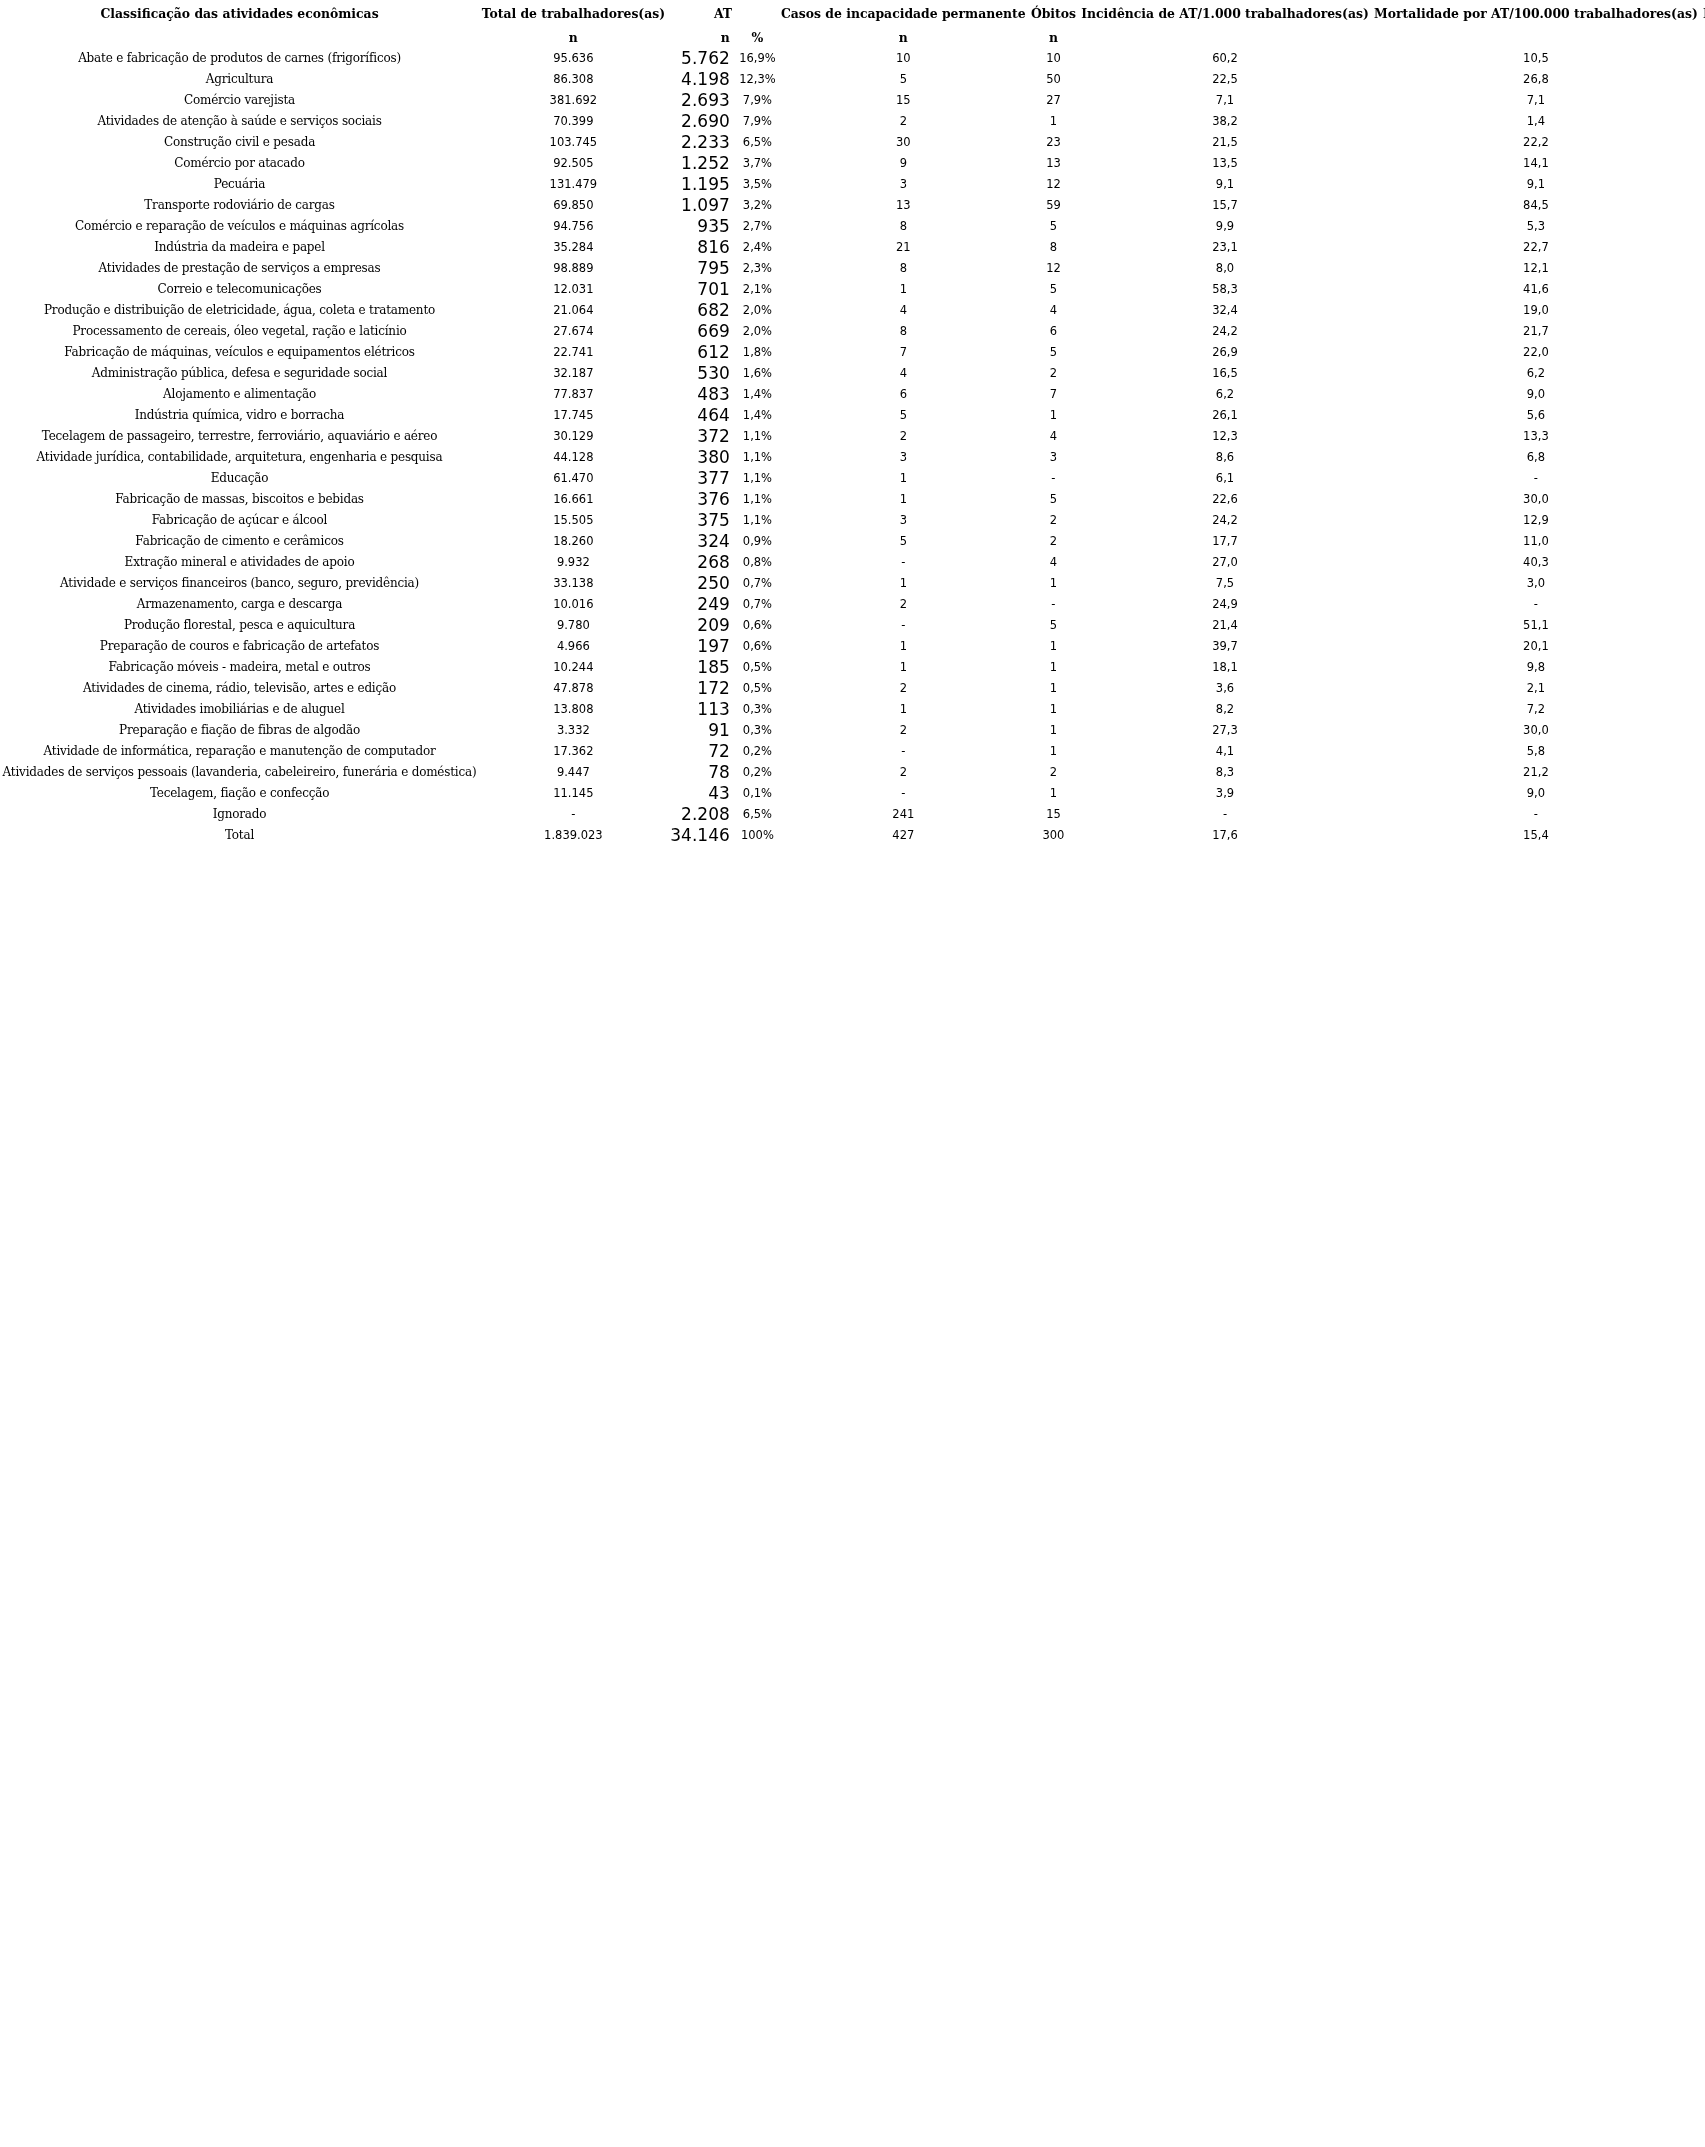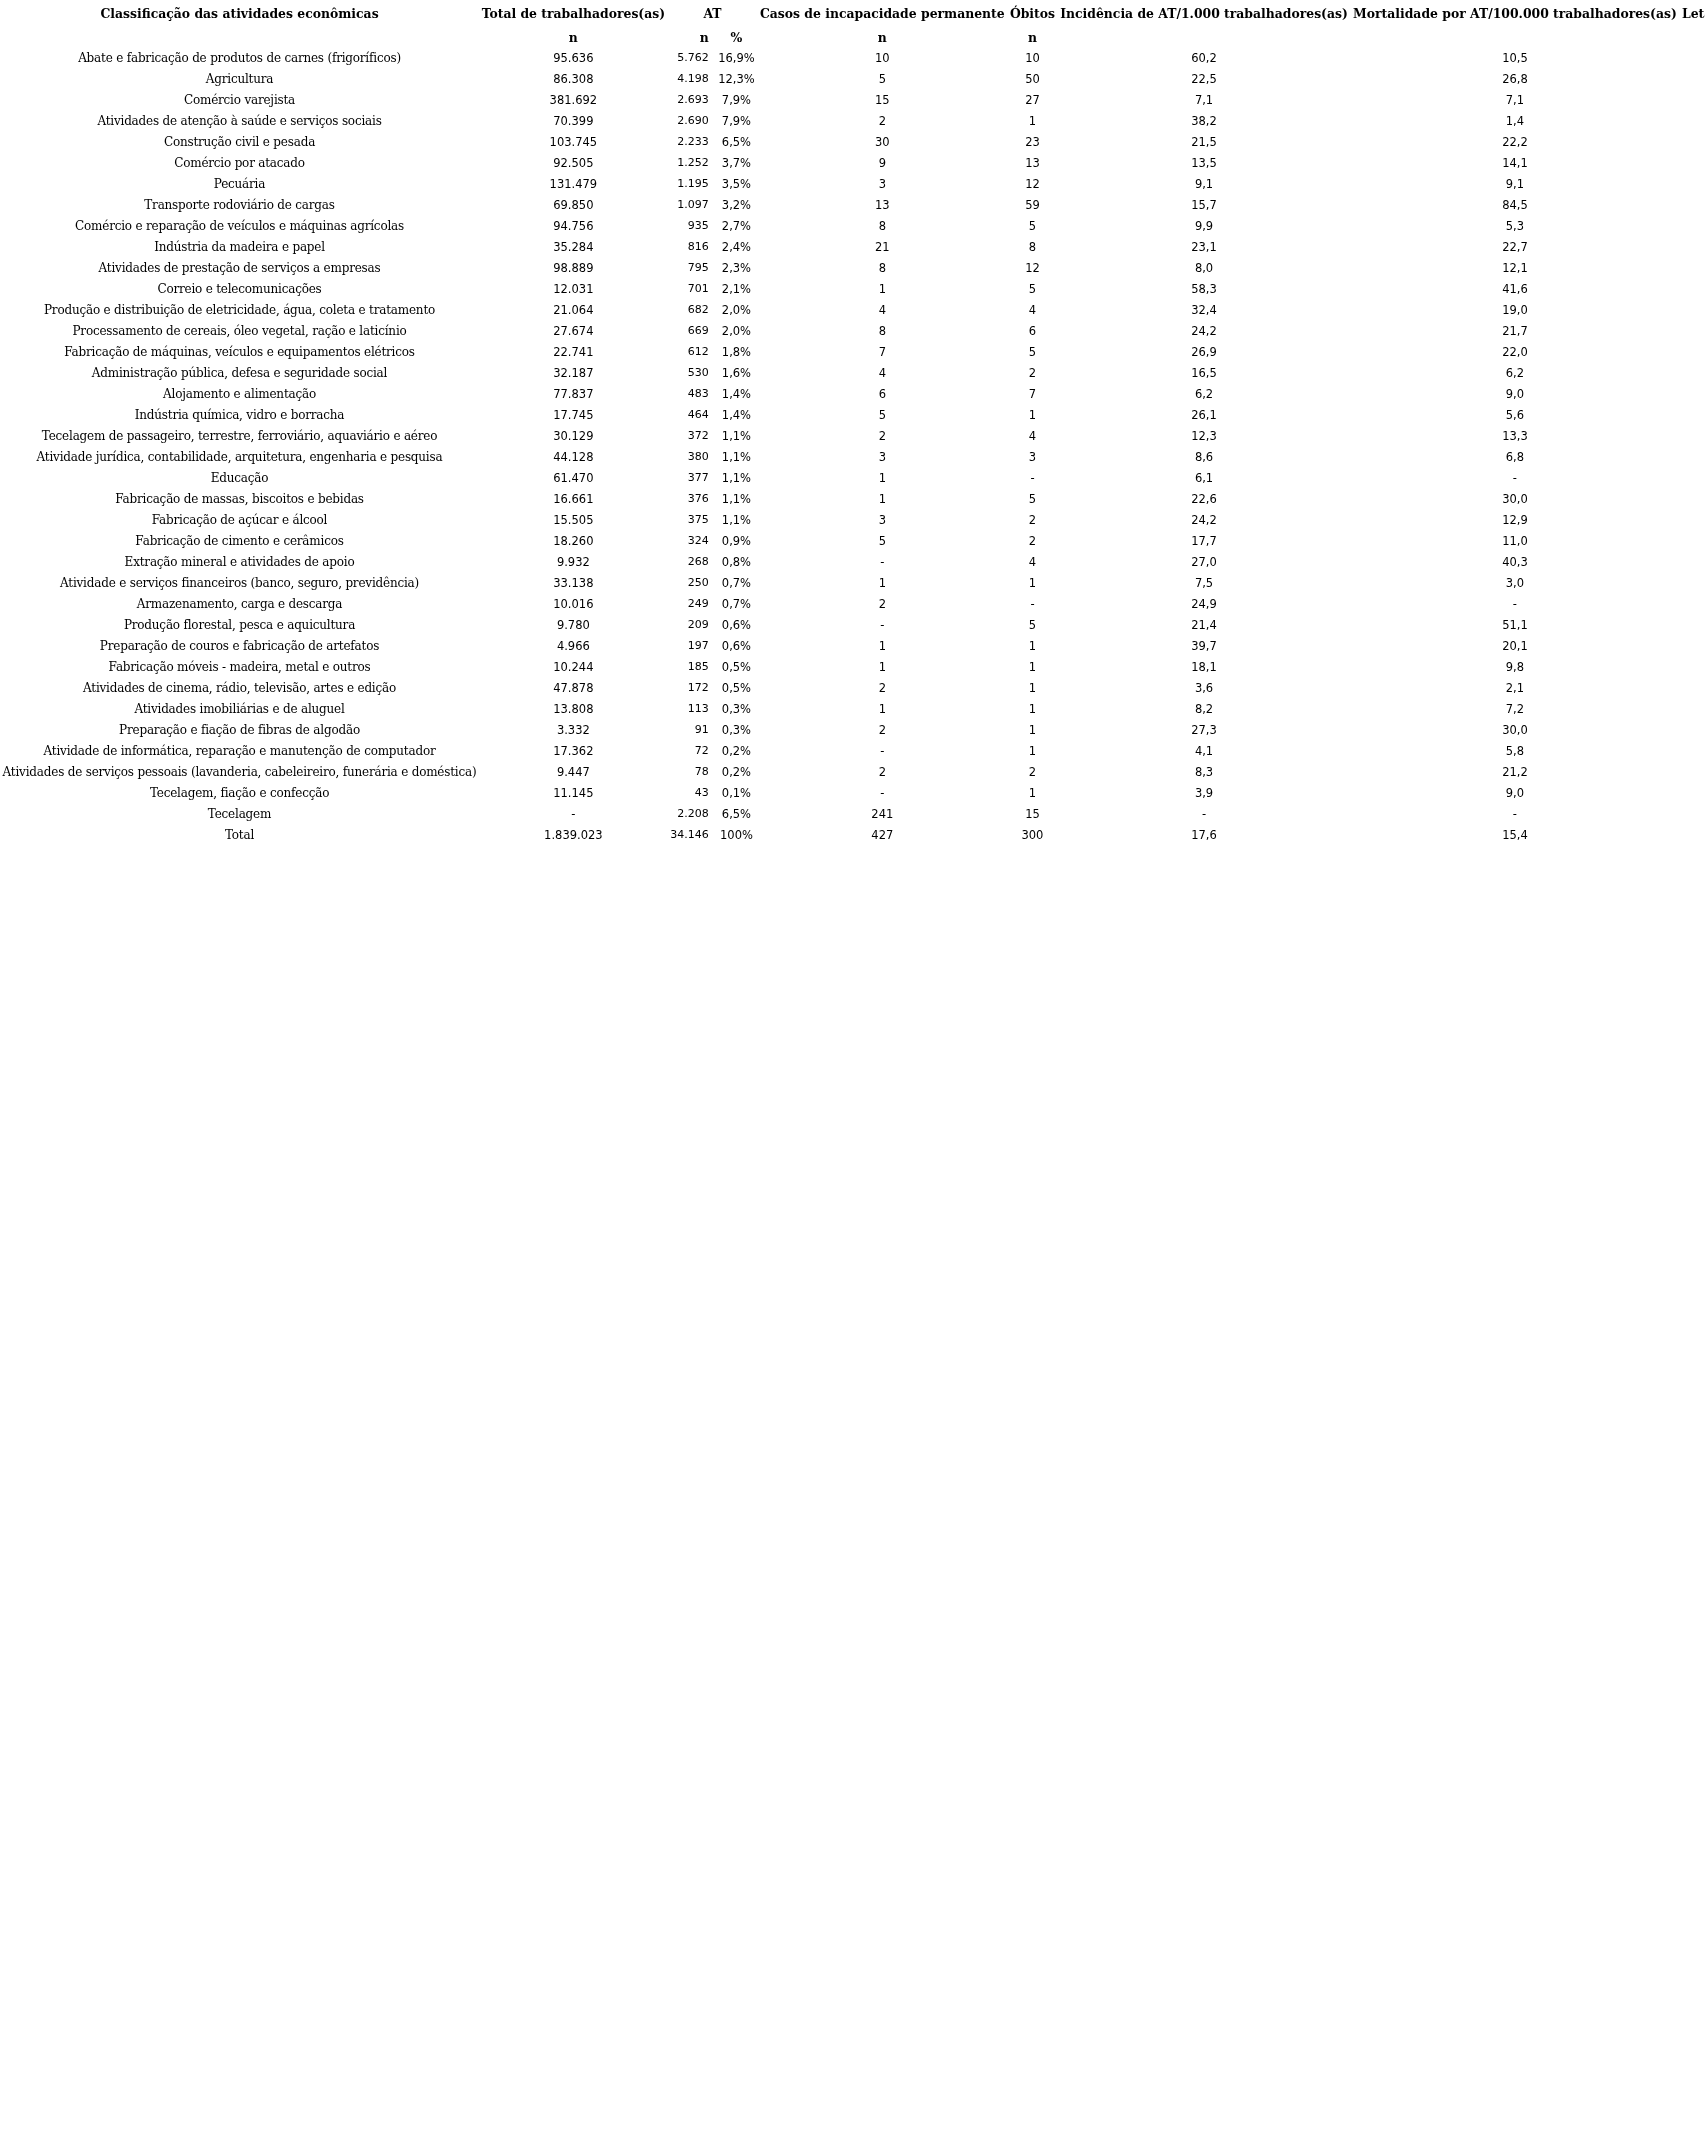--- a/index.html
+++ b/index.html
@@ -9,21 +9,21 @@
     border-collapse: collapse;
     font-family: "DejaVu Serif", "Liberation Serif", serif;
     font-size: 12.4px;
   }
   table.data td, table.data th { padding: 0 2.6px; height: 21px; white-space: nowrap; }
   table.data th { font-weight: bold; font-size: 12.4px; text-align: center; }
   tr.head1 th { height: 27px; }
   tr.head2 th { height: 20.4px; }
   td.label { text-align: center; padding-left: 6px; font-size: 12px; letter-spacing: -0.2px; margin-top: 8px; }
   td.num { text-align: center; font-family: "DejaVu Sans", "Liberation Sans", sans-serif; font-size: 11.5px; }
-  td.rnum { text-align: right; font-family: "DejaVu Sans", "Liberation Sans", sans-serif; font-size: 11px; }
+  td.rnum { text-align: right; font-family: "DejaVu Sans", "Liberation Sans", sans-serif; font-size: 17px; }
   col.c0 { width: 460px; }
   col.c1 { width: 170px; }
   col.c2 { width: 44px; }
   col.c3 { width: 49px; }
   col.c4 { width: 218px; }
   col.c5 { width: 53px; }
   col.c6 { width: 252px; }
   col.c7 { width: 295px; }
   col.c8 { width: 164px; }
 </style>
@@ -456,21 +456,21 @@
         <td class="num">11.145</td>
         <td class="rnum" style="padding-right: 6.8px;">43</td>
         <td class="num">0,1%</td>
         <td class="num">-</td>
         <td class="num">1</td>
         <td class="num">3,9</td>
         <td class="num">9,0</td>
         <td class="num">23,3</td>
       </tr>
       <tr>
-        <td class="label">Tecelagem</td>
+        <td class="label">Ignorado</td>
         <td class="num">-</td>
         <td class="rnum" style="padding-right: 6.8px;">2.208</td>
         <td class="num">6,5%</td>
         <td class="num">241</td>
         <td class="num">15</td>
         <td class="num">-</td>
         <td class="num">-</td>
         <td class="num">6,8</td>
       </tr>
       <tr>

